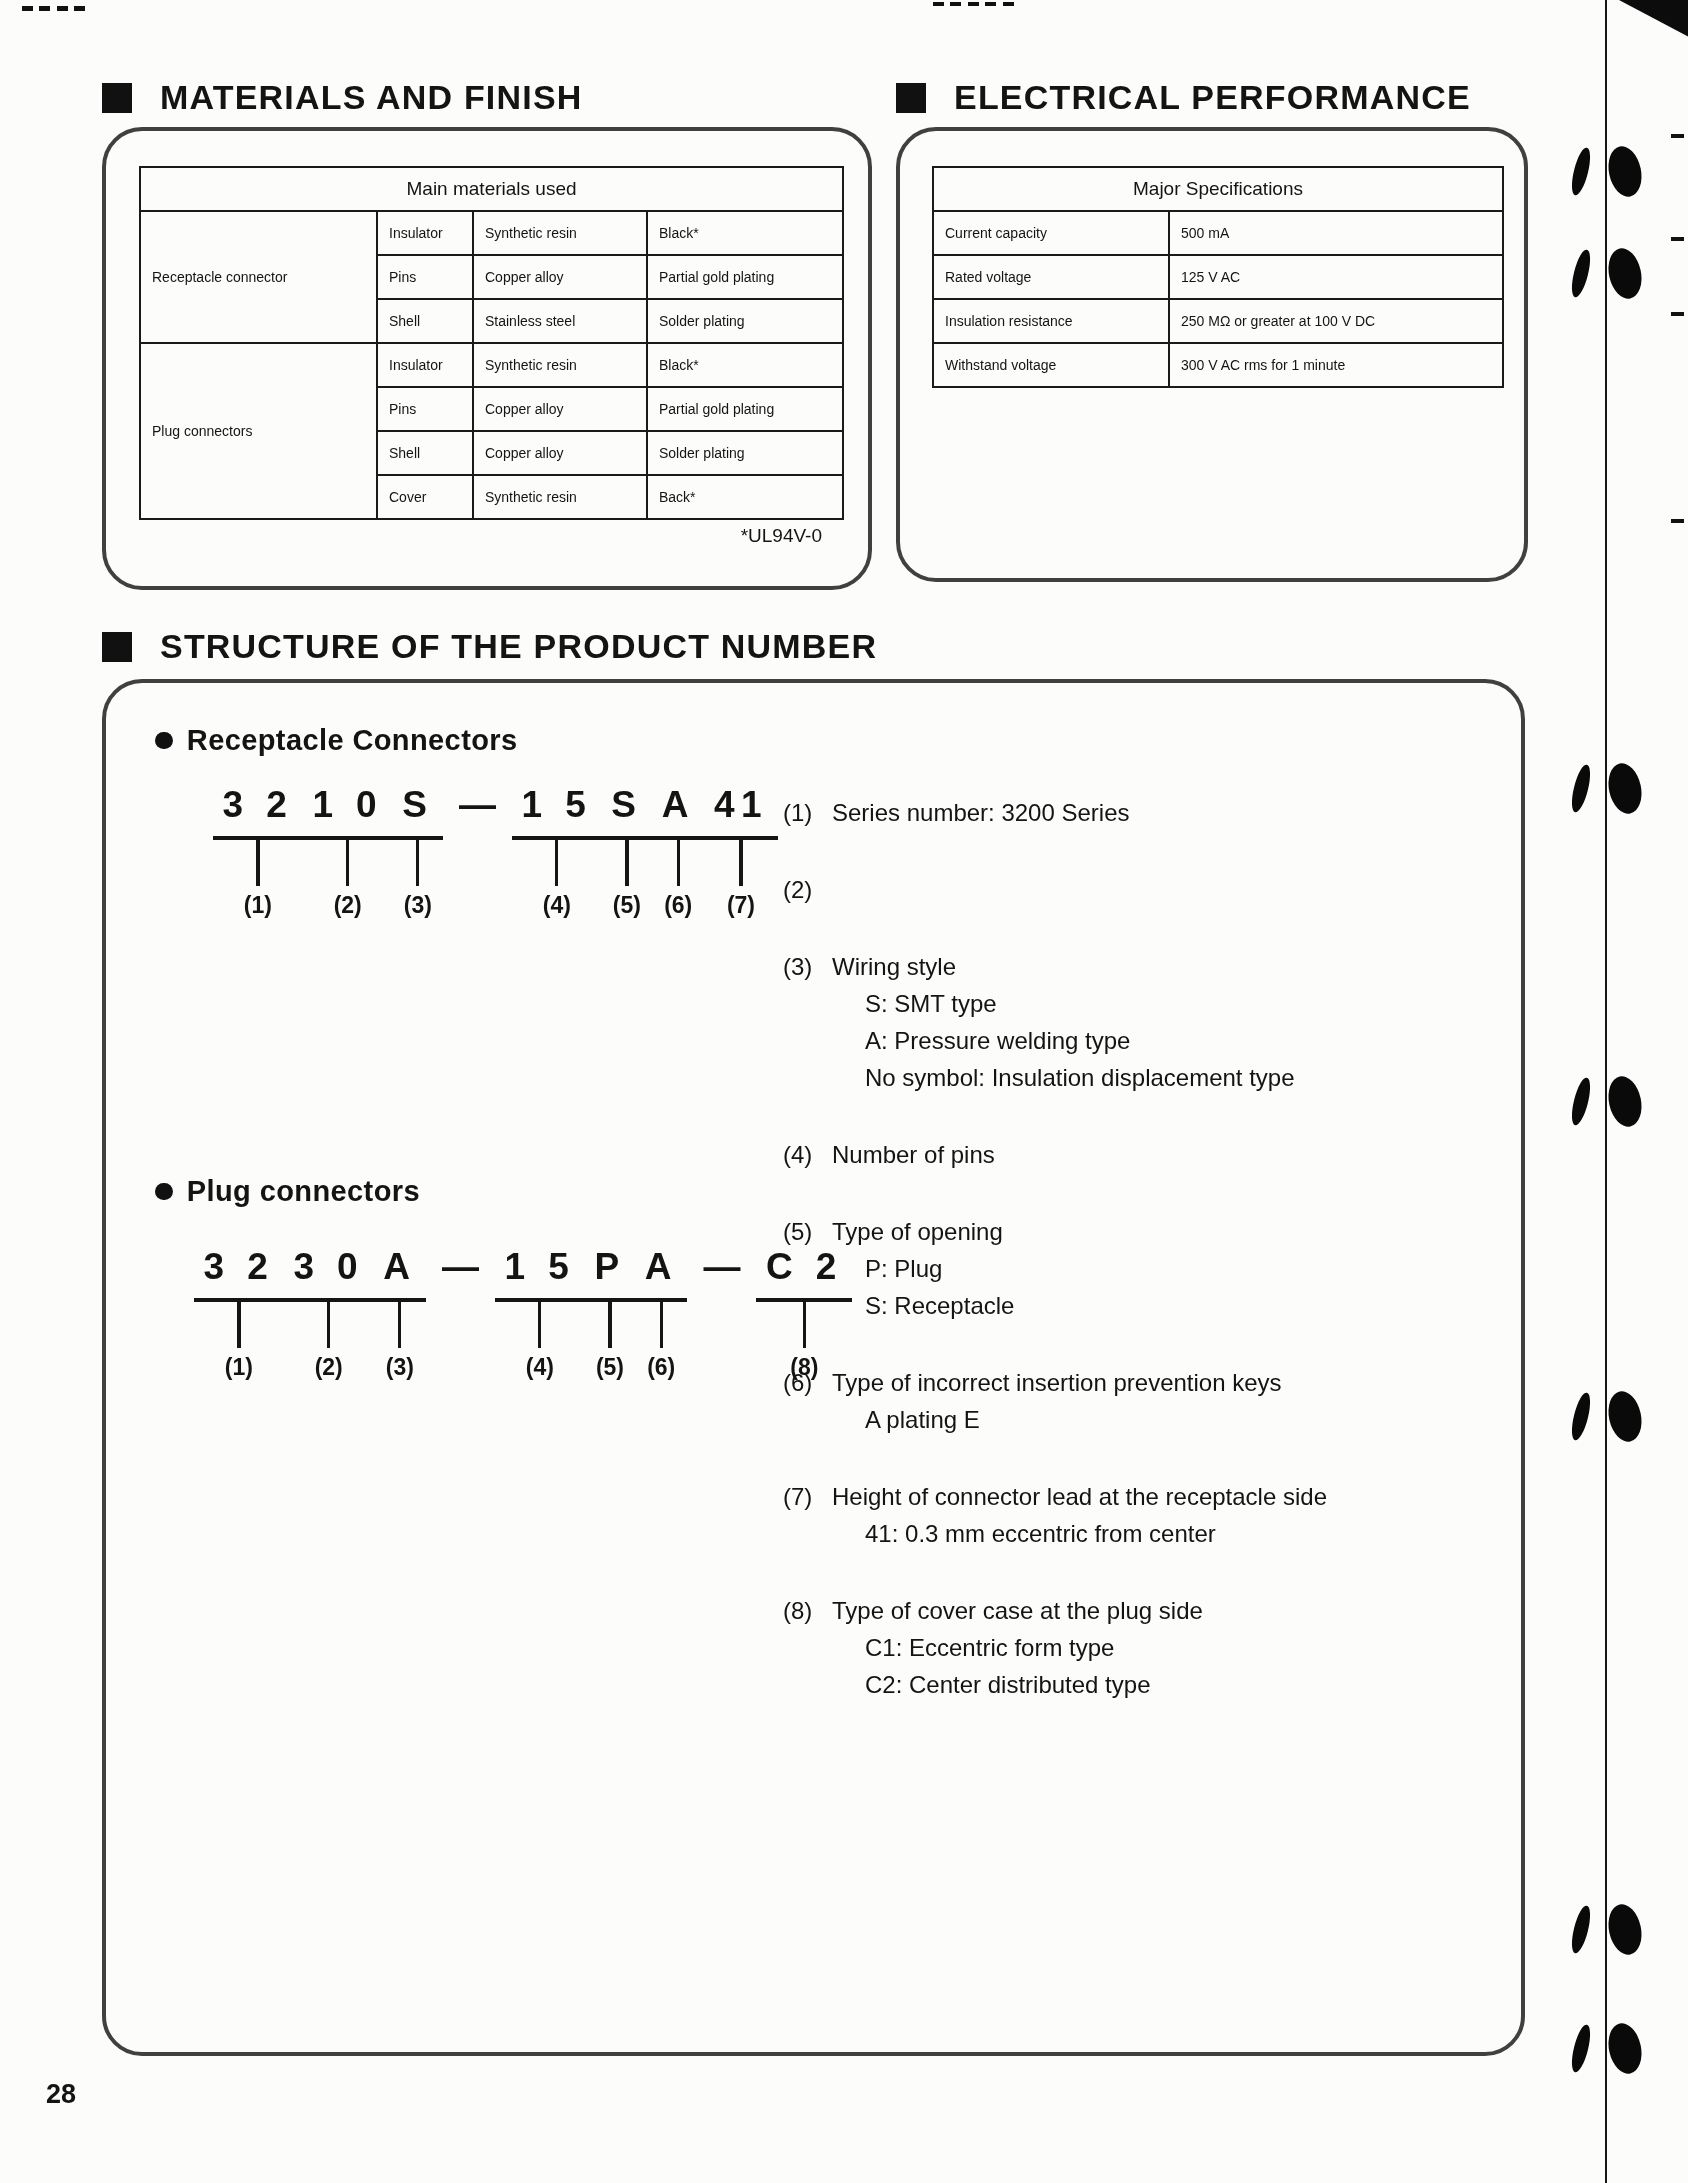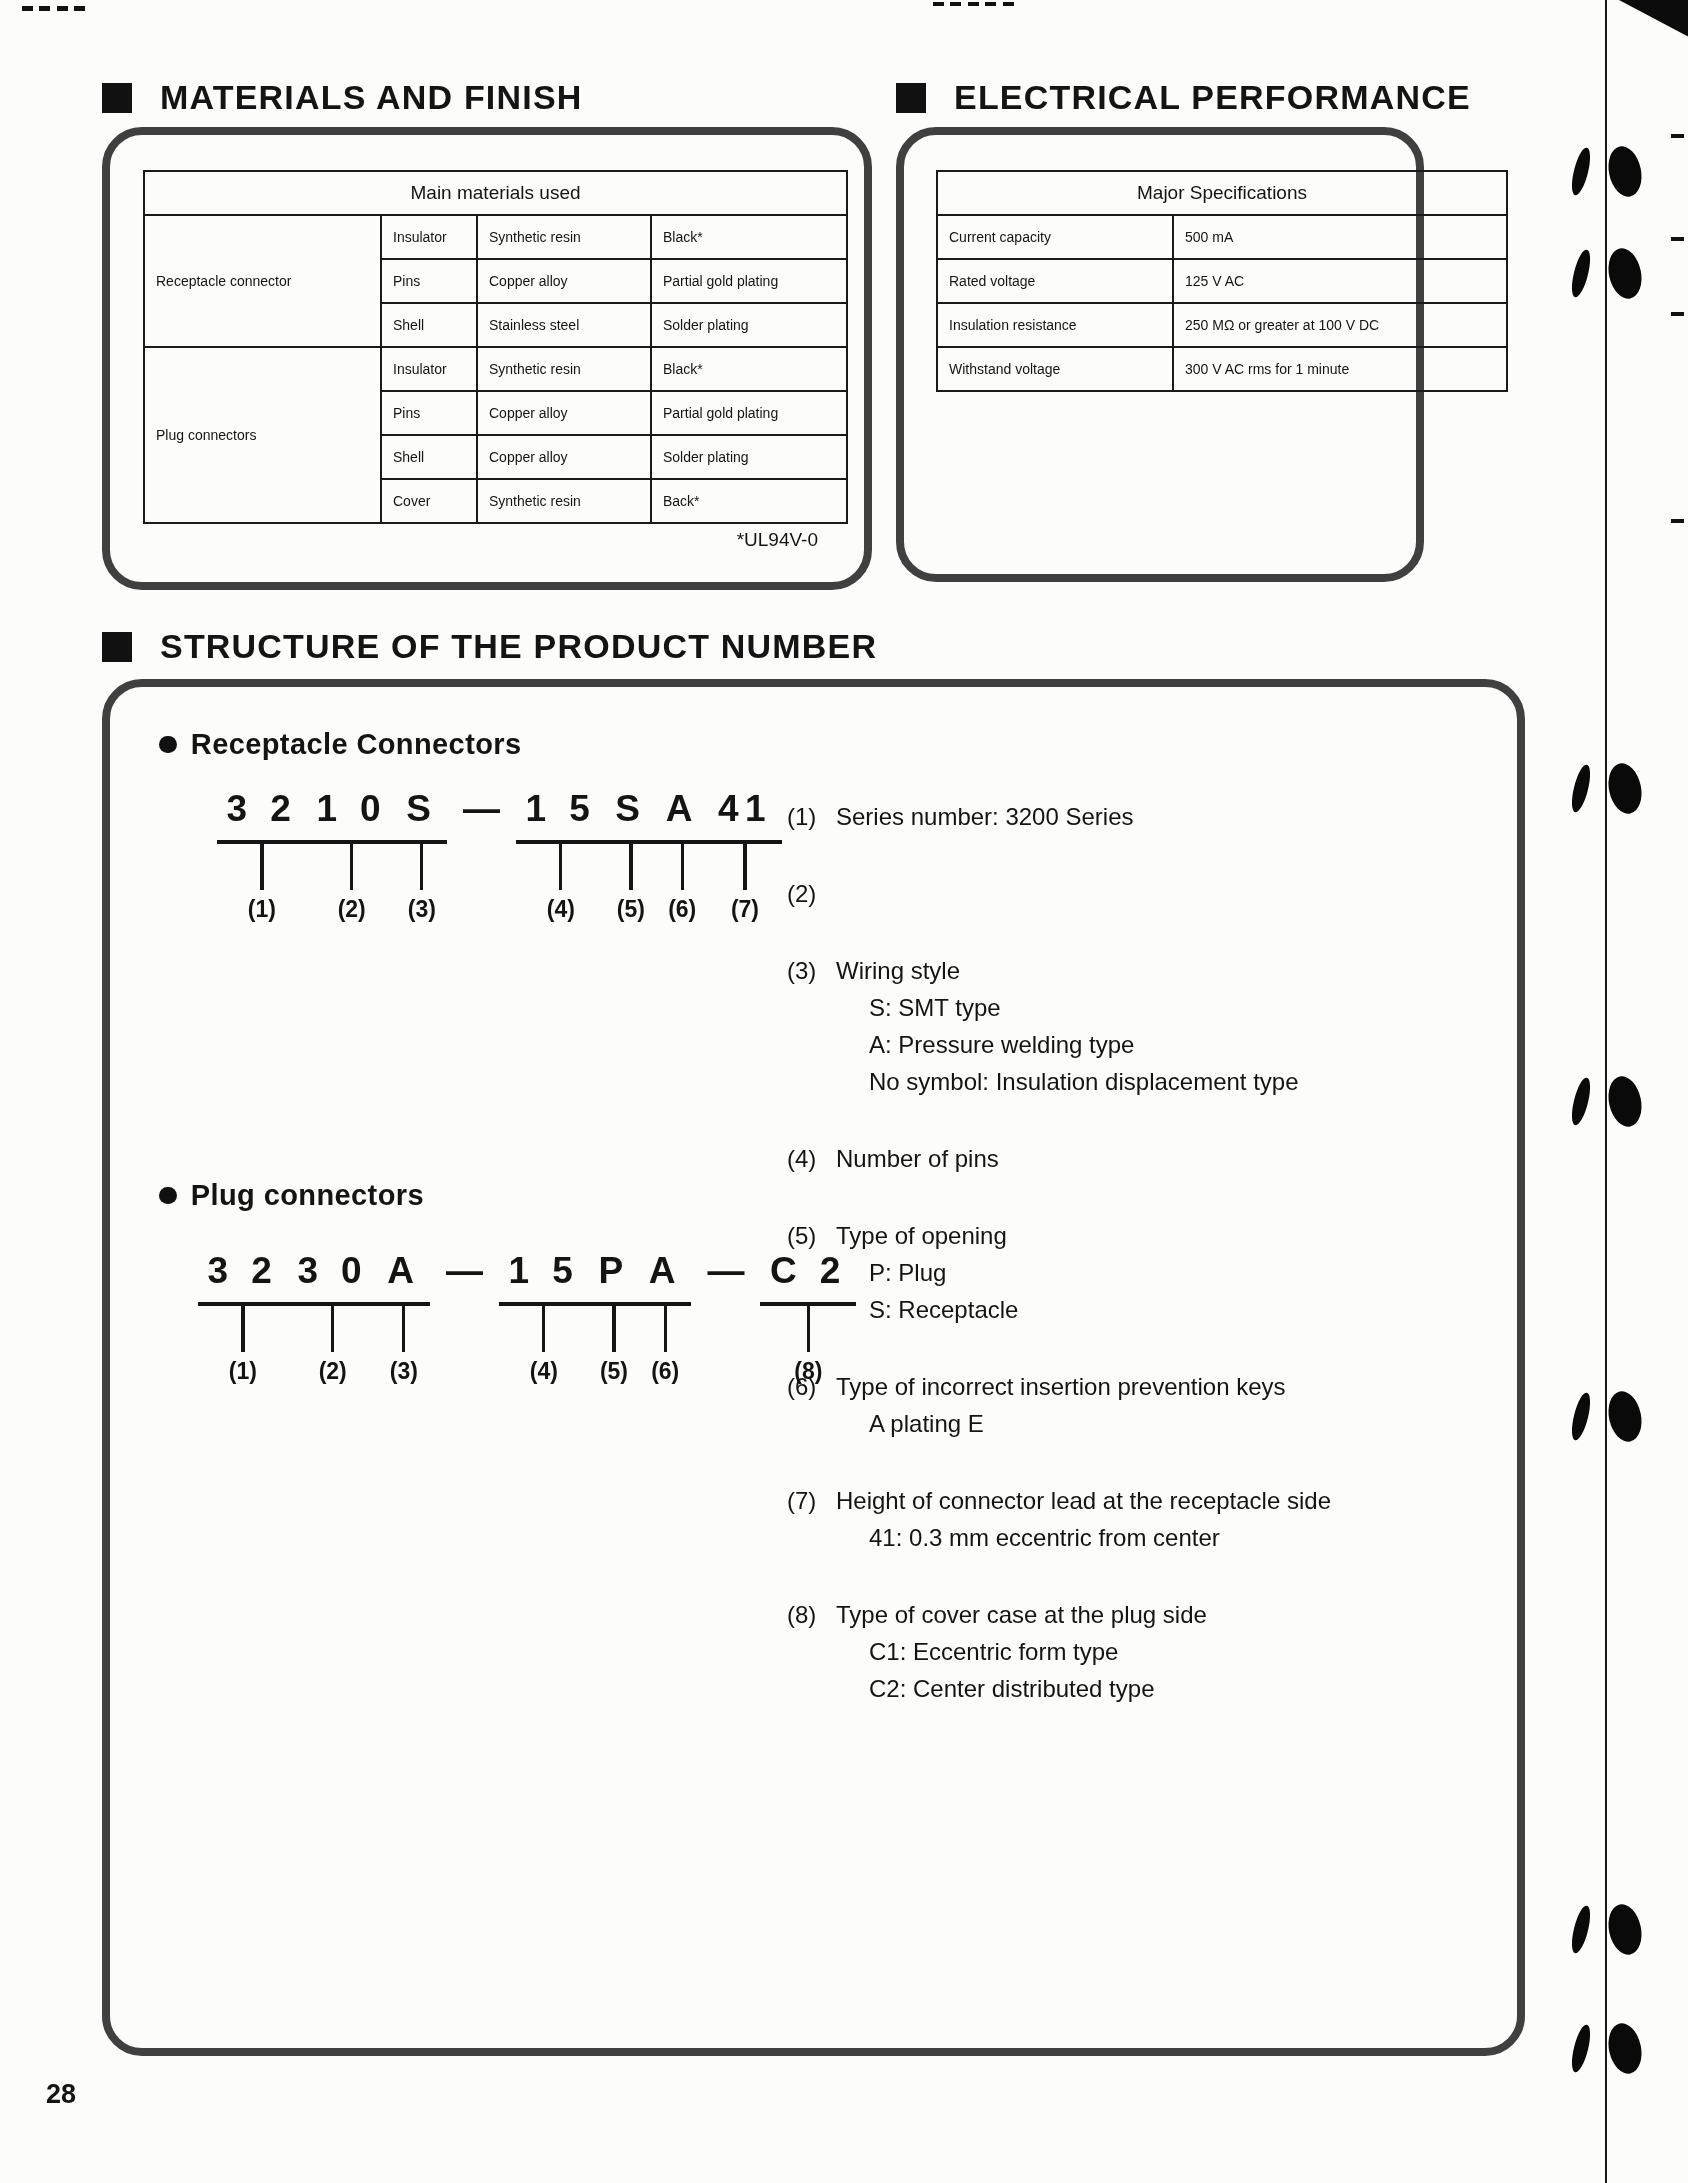--- a/index.html
+++ b/index.html
@@ -12,21 +12,21 @@
     background:#fcfcfa;
     overflow:hidden;
   }
 
   
   .sec-heading { position:absolute; display:flex; align-items:center; gap:28px; }
   .sec-heading .sq { width:30px; height:30px; background:#111; flex:0 0 auto; }
   .sec-heading .txt { font-size:34px; font-weight:bold; letter-spacing:1.2px; white-space:nowrap; }
 
   
-  .rbox { position:absolute; border:8px solid #404040; border-radius:40px;text-decoration:underline; }
+  .rbox { position:absolute; border:4px solid #404040; border-radius:40px;text-decoration:underline; }
 
   
   table { border-collapse:collapse; table-layout:fixed; }
   td {
     border:2.4px solid #1a1a1a;
     font-size:14px;
     padding:3.2px 11px;
     height:44px;
     vertical-align:middle;
     overflow:hidden;
@@ -192,21 +192,21 @@
     </tbody>
       </table>
     <div class="footnote">*UL94V-0</div>
   </div>
 
   <div class="sec-heading" style="left:896px; top:78px;">
     <div class="sq"></div>
     <div class="txt">ELECTRICAL PERFORMANCE</div>
   </div>
 
-  <div class="rbox" style="left:896px; top:127px; width:528px; height:455px;">
+  <div class="rbox" style="left:896px; top:127px; width:632px; height:455px;">
     <table class="elec-table">
       <colgroup>
           <col style="width:236px">
           <col style="width:334px">
         </colgroup>
       <tbody>
           <tr>
         <td class="th" colspan="2">Major Specifications</td>
       </tr>
       <tr>

